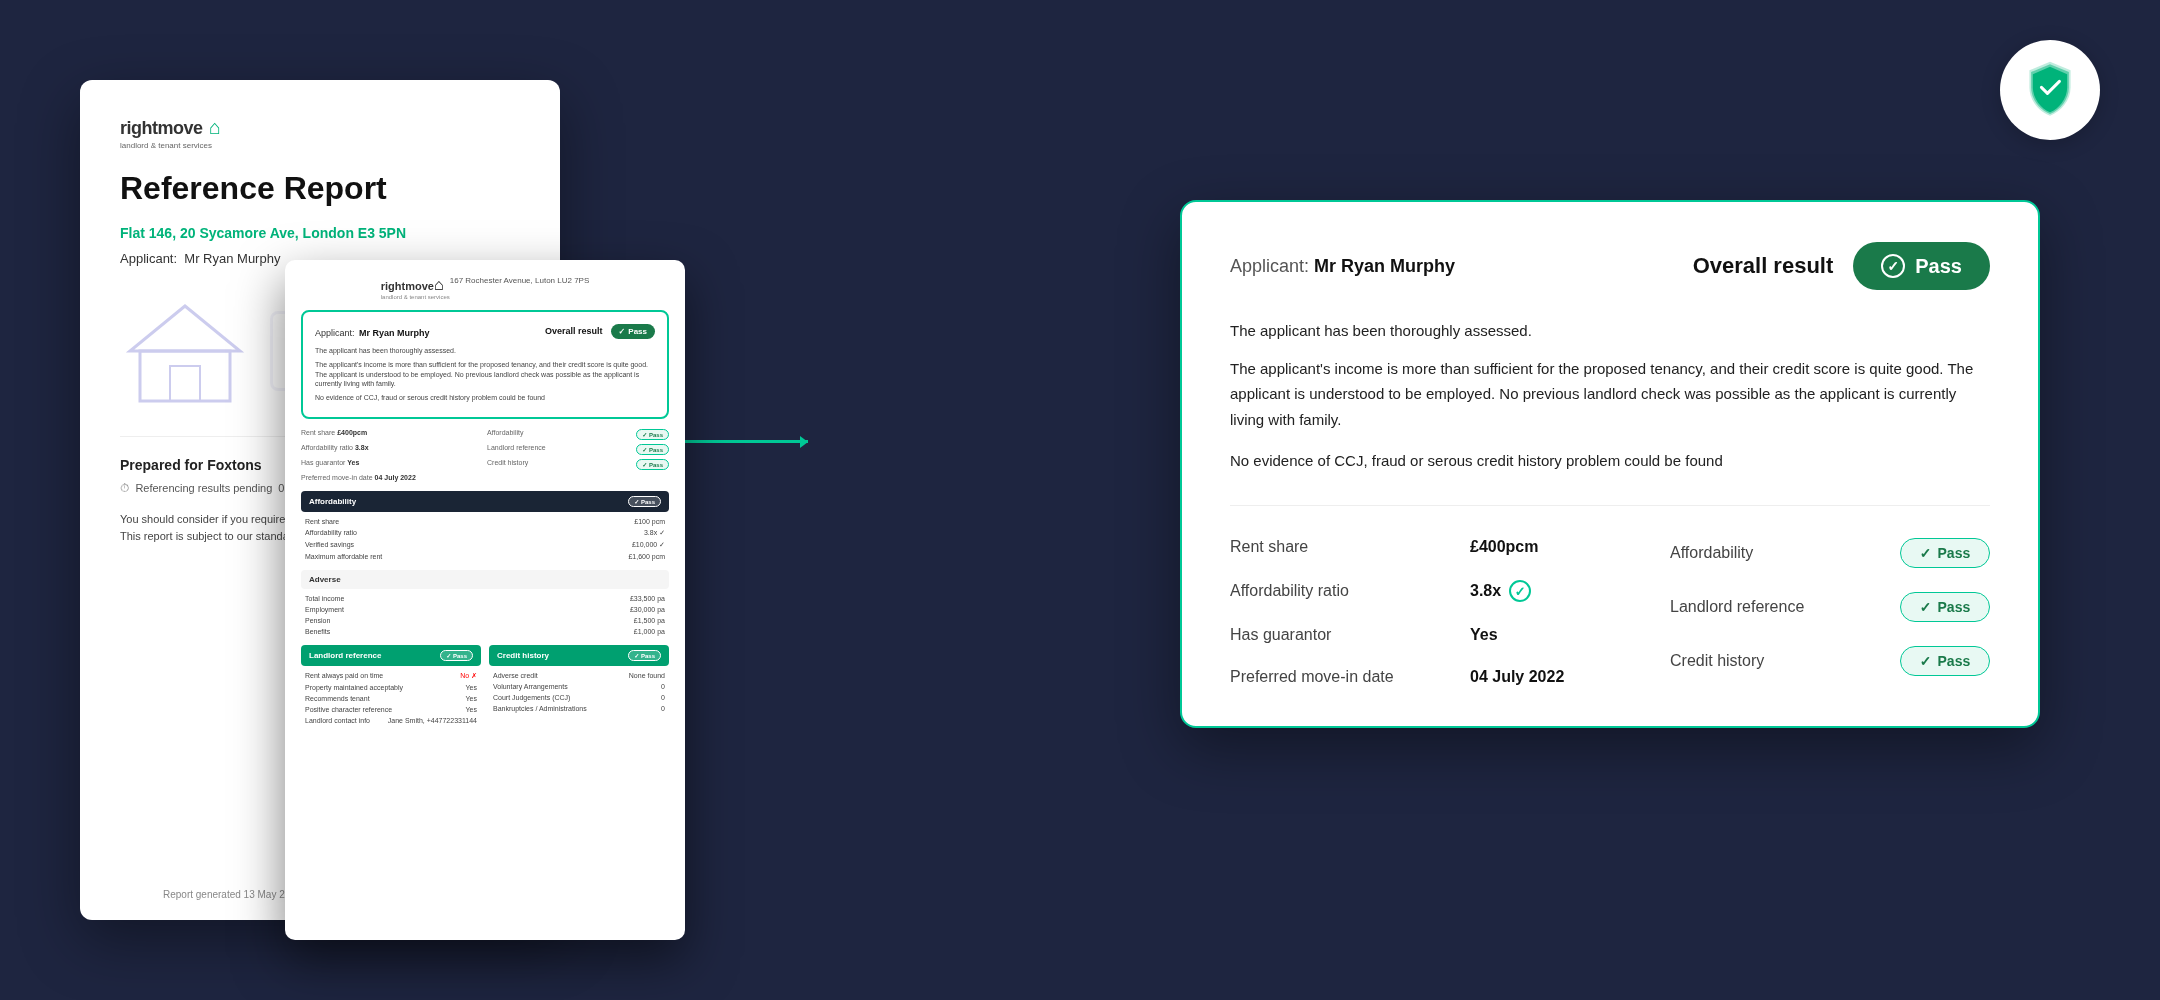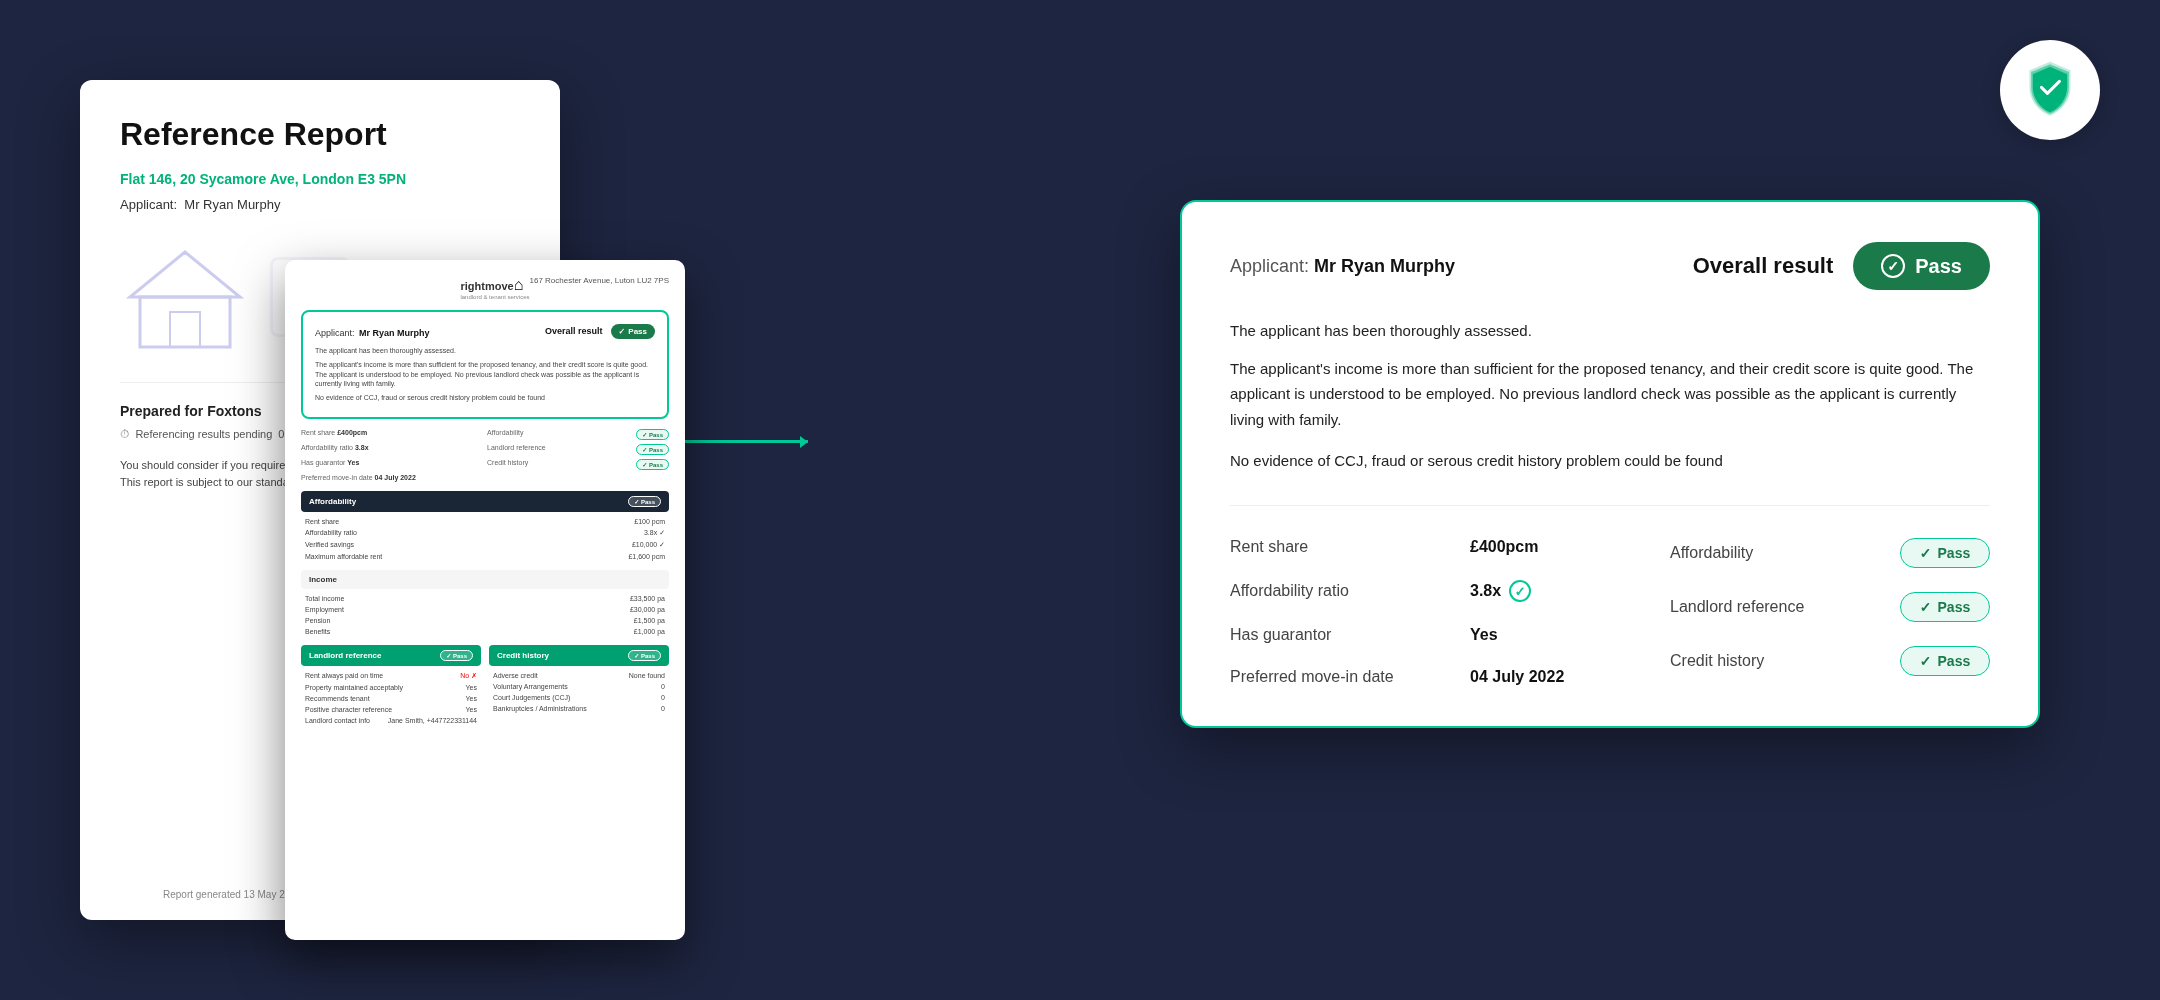--- a/index.html
+++ b/index.html
@@ -147,21 +147,21 @@
       background: white;
       border-radius: 10px;
       box-shadow: 0 20px 50px rgba(0,0,0,0.5);
       overflow: hidden;
       padding: 16px;
       z-index: 10;
     }
 
     .mid-doc-header {
       display: flex;
-      justify-content: flex-end;
+      justify-content: center;
       align-items: flex-start;
       margin-bottom: 10px;
     }
 
     .mid-logo-small {
       font-size: 11px;
       font-weight: 700;
       color: #333;
     }
 
@@ -510,20 +510,27 @@
 <div class="shield-container">
   <svg class="shield-svg" viewBox="0 0 60 70" fill="none" xmlns="http://www.w3.org/2000/svg">
     <path d="M30 2L6 12V32C6 47 17 60 30 65C43 60 54 47 54 32V12L30 2Z" fill="#00b37a" opacity="0.25"></path>
     <path d="M30 5L8 14V32C8 46 18 58 30 63C42 58 52 46 52 32V14L30 5Z" fill="#00b37a" opacity="0.5"></path>
     <path d="M30 8L10 16.5V32C10 45 19.5 56.5 30 61C40.5 56.5 50 45 50 32V16.5L30 8Z" fill="#00b37a"></path>
     <path d="M20 32L27 39L41 25" stroke="white" stroke-width="3.5" stroke-linecap="round" stroke-linejoin="round"></path>
   </svg>
 </div>
 
 <div class="doc-panel">
+  <div class="doc-logo">
+    <div>
+      <span class="logo-text">rightmove</span>
+      <span class="logo-house">⌂</span>
+      <span class="logo-sub">landlord &amp; tenant services</span>
+    </div>
+  </div>
   <div class="doc-title">Reference Report</div>
   <div class="doc-address">Flat 146, 20 Sycamore Ave, London E3 5PN</div>
   <div class="doc-applicant">
     <span>Applicant:</span>&nbsp;
     <span>Mr Ryan Murphy</span>
   </div>
 
   <div class="doc-illustration">
     <svg width="130" height="110" viewBox="0 0 130 110">
       <polygon points="65,10 10,55 120,55" fill="none" stroke="#cce" stroke-width="3"></polygon>
@@ -641,21 +648,21 @@
         <span>£10,000 ✓</span>
     </div>
     <div class="mid-row">
       <span>Maximum affordable rent</span>
         <span>£1,600 pcm</span>
     </div>
   </div>
 
   <div class="mid-section">
     <div class="mid-section-header" style="background:#f5f5f5;color:#333;">
-      <span>Income</span>
+      <span>Adverse</span>
     </div>
     <div class="mid-row">
       <span>Total income</span>
         <span>£33,500 pa</span>
     </div>
     <div class="mid-row">
       <span>Employment</span>
         <span>£30,000 pa</span>
     </div>
     <div class="mid-row">

